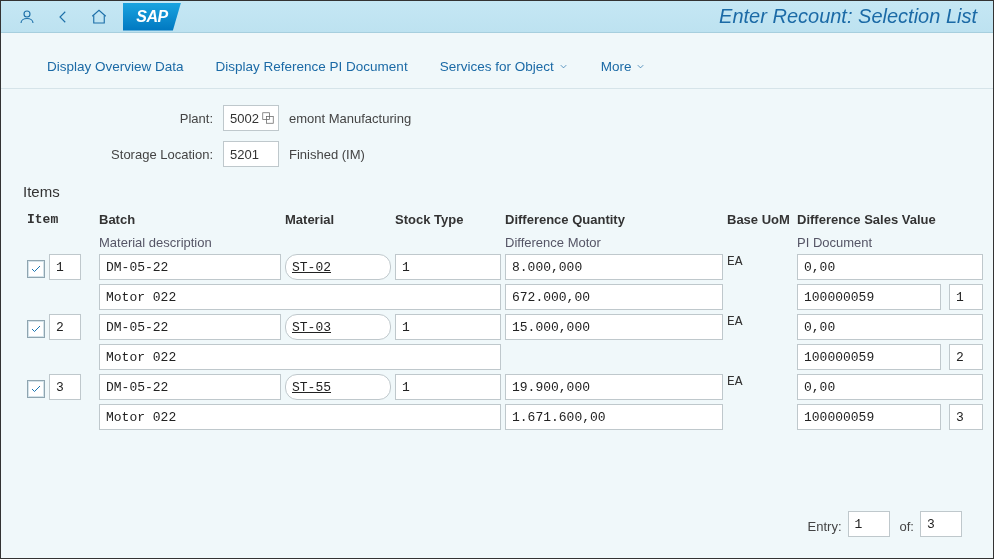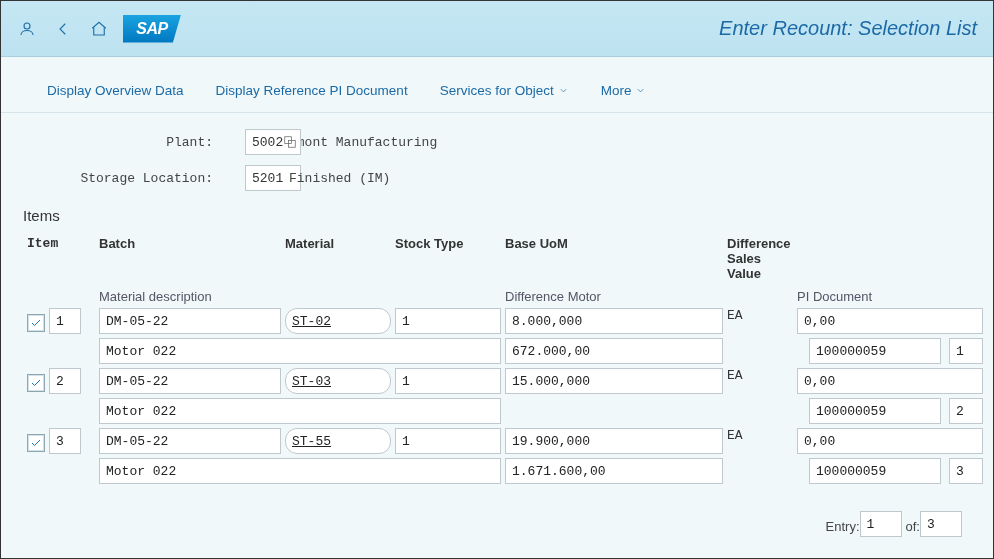--- a/index.html
+++ b/index.html
@@ -1,21 +1,21 @@
 <!DOCTYPE html>
 <html><head>
 <meta charset="utf-8">
 <style>
   * { box-sizing: border-box; margin: 0; padding: 0; }
   html, body { width: 994px; height: 559px; font-family: Arial, Helvetica, sans-serif; font-size: 13px; color: #333; }
   body { border: 1px solid #333; background: #f0f8fa; overflow: hidden; }
 
   
   .titlebar {
-    height: 56px;
+    height: 32px;
     background: linear-gradient(#c5e7f4, #bde2f0);
     display: flex;
     align-items: center;
     padding: 0 16px 0 8px;
     border-bottom: 1px solid #a7cfde;
   }
   .hdr-btn {
     width: 36px; height: 34px;
     display: inline-flex; align-items: center; justify-content: center;
     color: #1c6fa8;
@@ -48,29 +48,29 @@
     padding: 12px 0 0 46px;
     border-bottom: 1px solid #d6e4e9;
     background: #f0f8fa;
   }
   .toolbar .tbtn { color: #1b6aa6; font-size: 13.5px; display: inline-flex; align-items: center; gap: 4px; cursor: pointer; }
   .toolbar .tbtn svg { width: 11px; height: 11px; stroke: #1b6aa6; stroke-width: 1.5; fill: none; }
 
   
   .main { padding: 16px 20px 8px 20px; }
 
-  .formgrid { display: grid; grid-template-columns: 202px 60px 1fr; row-gap: 10px; align-items: center; margin-bottom: 16px; font-family: Liberation Mono, monospace; }
+  .formgrid { display: grid; grid-template-columns: 202px 60px 1fr; row-gap: 10px; align-items: center; margin-bottom: 16px; }
   .form-lbl { text-align: right; padding-right: 10px; color: #444; }
   .form-input {
     height: 26px; width: 56px;
     border: 1px solid #bfc8cc;
     background: #fff;
     font-family: inherit; font-size: 13px;
     padding: 0 6px 0 6px;
-    display: inline-flex; align-items: center; margin-left: 22px;
+    display: inline-flex; align-items: center;
   }
   .form-input.with-help { position: relative; }
   .form-input.with-help .help {
     position: absolute; right: 2px; top: 50%; transform: translateY(-50%);
     width:16px;height:16px;display:inline-flex;align-items:center;justify-content:center;
   }
   .form-val-desc { padding-left: 6px; color: #444; }
 
   .section-h { font-size: 15px; color: #333; margin: 4px 0 8px 2px; }
 
@@ -90,31 +90,31 @@
     height:26px; border:1px solid #bfc8cc; background:#fff;
     font-family: "Courier New", monospace; font-size:13px; color:#222;
     padding: 0 6px; display:flex; align-items:center;
     margin-right:4px; margin-bottom:4px;
   }
   .itemnum { width:32px; }
   .cell-input.batch { text-decoration: underline; border-radius: 12px; }
   .uom { border:none; background:transparent; font-family:"Courier New", monospace; }
 
   .pi-pair { display:flex; gap:4px; }
-  .pi-pair .cell-input:first-child { flex:1;margin-left:12px; }
+  .pi-pair .cell-input:first-child { flex:1; }
   .pi-pair .cell-input:last-child { width:34px; }
 
   .matdesc-span { grid-column: 2 / span 3; }
   .diffamt-span { grid-column: 5 / span 1; }
   .pi-span { grid-column: 7 / span 1; }
 
   
   .footer-entry {
     position:absolute; bottom:18px; right:28px;
-    display:flex; align-items:center; 
+    display:flex; align-items:center; gap:6px;
     color:#444; font-size:13px;
   }
   .footer-entry .mini { width:42px; text-align:right; }
   .footer-entry .mini.cell-input{font-family:"Courier New",monospace;}
 
 </style>
 </head>
 <body>
 
 <div class="titlebar">
@@ -180,20 +180,21 @@
 
   <div class="section-h">Items</div>
 
   <div class="items">
 
     <div class="cols">
       <div class="col-h" style="font-family:'Courier New',monospace">Item</div>
       <div class="col-h">Batch</div>
       <div class="col-h">Material</div>
       <div class="col-h">Stock Type</div>
+      <div class="col-h">Difference Quantity</div>
       <div class="col-h">Base UoM</div>
       <div class="col-h">Difference Sales Value</div>
     </div>
 
     <div class="cols">
       <div></div>
       <div class="sub-head" style="grid-column:2 / span 3">Material description</div>
       <div class="sub-head">Difference Motor</div>
       <div></div>
       <div class="sub-head">PI Document</div>

